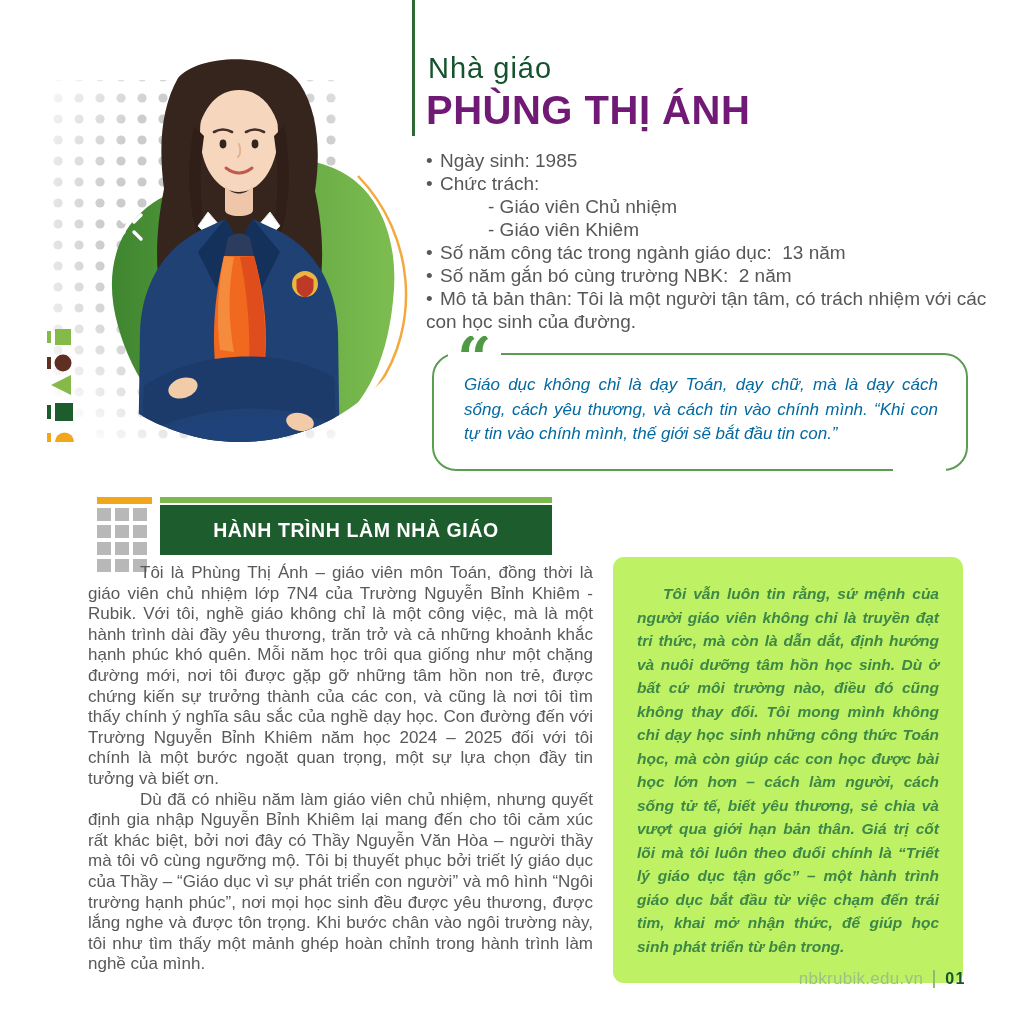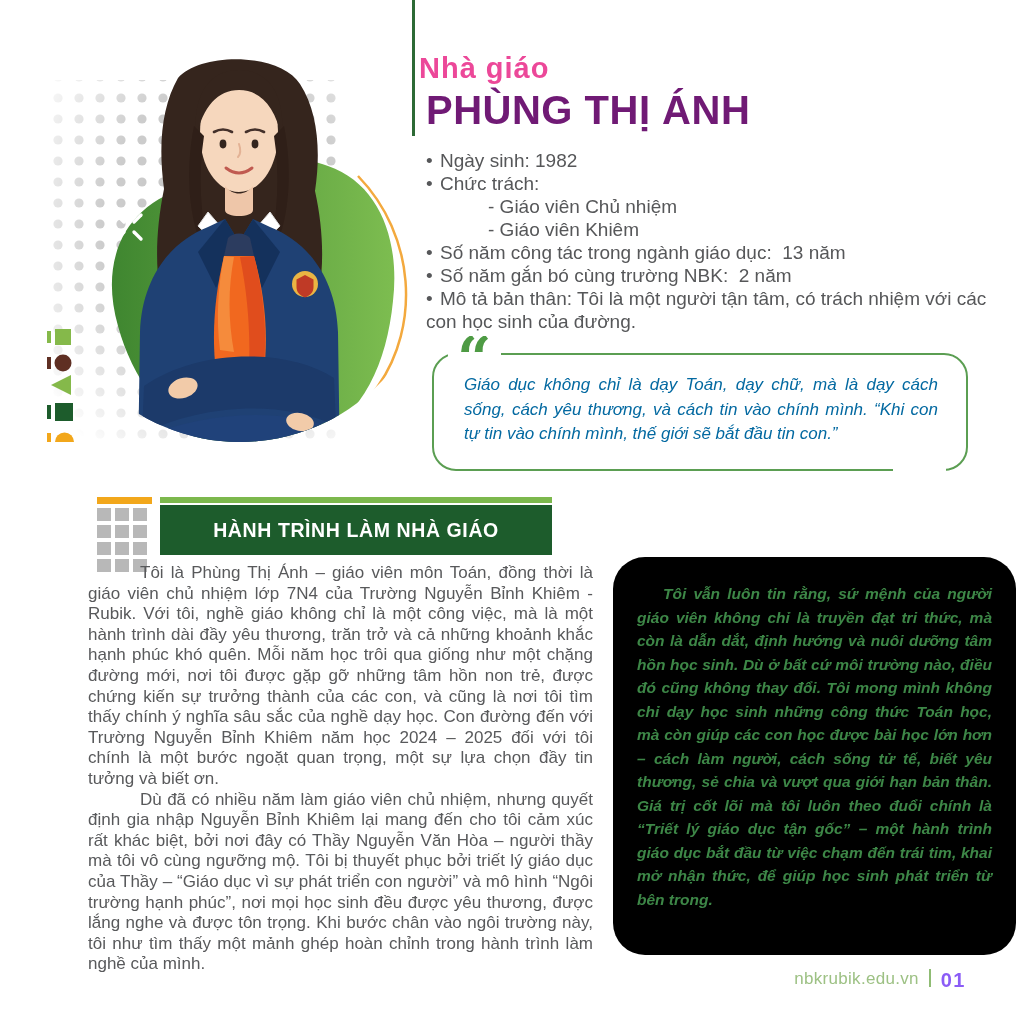--- a/index.html
+++ b/index.html
@@ -1,21 +1,21 @@
 <!DOCTYPE html>
 <html><head>
 <meta charset="utf-8">
 <style>
   html,body{margin:0;padding:0;background:#e8e8e8;}
   .page{position:relative;width:1024px;height:1024px;margin:0 auto;background:#ffffff;overflow:hidden;
         font-family:"Liberation Sans",sans-serif;-webkit-font-smoothing:antialiased;}
 
   
   .v-line{position:absolute;left:412px;top:0;width:3px;height:136px;background:#2d6a35;}
-  .role{position:absolute;left:419px;top:52px;font-size:29px;font-weight:700;color:#ec4899;letter-spacing:1px;}
+  .role{position:absolute;left:428px;top:52px;font-size:29px;font-weight:400;color:#14532d;letter-spacing:1px;}
   .name{position:absolute;left:426px;top:88px;font-size:40px;font-weight:800;color:#701a75;letter-spacing:.5px;}
 
   .details{position:absolute;left:426px;top:149px;width:592px;margin:0;padding:0;list-style:none;
            font-size:19px;line-height:23px;color:#565759;}
   .details li{margin:0;}
   .details li.sub{padding-left:62px;}
   .details .b{display:inline-block;width:14px;color:#565759;}
 
   
   .quote-box{position:absolute;left:432px;top:353px;width:536px;height:118px;
@@ -34,30 +34,30 @@
   .icon-grid .cell{background:#b8b8b8;}
   .banner{position:absolute;left:160px;top:497px;width:392px;}
   .banner .topbar{height:6px;background:#7cb84d;margin-bottom:2px;}
   .banner .bar{height:50px;background:#1d5c2c;color:#ffffff;display:flex;align-items:center;justify-content:center;
                font-size:19.5px;font-weight:700;letter-spacing:.6px;}
 
   
   .article{position:absolute;left:88px;top:563px;width:505px;color:#58595b;
            font-size:17px;line-height:20.6px;text-align:justify;}
   .article p{margin:0;text-indent:52px;}
-  .highlight{position:absolute;left:613px;top:557px;width:403px;min-height:398px;background:#000000;
-             border-radius:32px;box-sizing:border-box;padding:25px 24px;}
+  .highlight{position:absolute;left:613px;top:557px;width:350px;min-height:398px;background:#bef264;
+             border-radius:11px;box-sizing:border-box;padding:25px 24px;}
   .highlight p{margin:0;color:#3d8747;font-size:15.5px;line-height:23.5px;font-weight:700;font-style:italic;
                text-align:justify;text-indent:26px;}
 
   
-  .footer{position:absolute;right:58px;top:969px;display:flex;gap:10px;}
+  .footer{position:absolute;right:58px;top:969px;display:flex;align-items:center;gap:10px;}
   .footer .site{color:#9dc184;font-size:17px;letter-spacing:.3px;text-decoration:none;}
   .footer .sep{width:2px;height:18px;background:#8fbc74;}
-  .footer .pagenum{color:#8b5cf6;font-size:20px;font-weight:800;letter-spacing:1.5px;}
+  .footer .pagenum{color:#14532d;font-size:16px;font-weight:800;letter-spacing:1.5px;}
 
   
   .photo{position:absolute;left:28px;top:26px;width:412px;height:442px;}
 </style>
 </head>
 <body>
 
 <div class="page">
 
   <svg class="photo" viewBox="0 0 412 442" aria-hidden="true">
@@ -140,21 +140,21 @@
       <rect x="19" y="407" width="4" height="9" fill="#f2a71b"></rect>
       <path d="M 27 416 a 9.5 9.5 0 0 1 19 0 Z" fill="#f2a71b"></path>
     </g>
   </svg>
 
   <div class="v-line"></div>
   <div class="role">Nhà giáo</div>
   <div class="name">PHÙNG THỊ ÁNH</div>
 
   <ul class="details">
-    <li><span class="b">•</span><span>Ngày sinh: 1982</span></li>
+    <li><span class="b">•</span><span>Ngày sinh: 1985</span></li>
     <li><span class="b">•</span><span>Chức trách:</span></li>
     <li class="sub"><span>- Giáo viên Chủ nhiệm</span></li>
     <li class="sub"><span>- Giáo viên Khiêm</span></li>
     <li><span class="b">•</span><span>Số năm công tác trong ngành giáo dục:&nbsp; 13 năm</span></li>
     <li><span class="b">•</span><span>Số năm gắn bó cùng trường NBK:&nbsp; 2 năm</span></li>
     <li><span class="b">•</span><span>Mô tả bản thân: Tôi là một người tận tâm, có trách nhiệm với các con học sinh của đường.</span></li>
   </ul>
 
   <div class="quote-box">
     <span class="qmark open">“</span>

